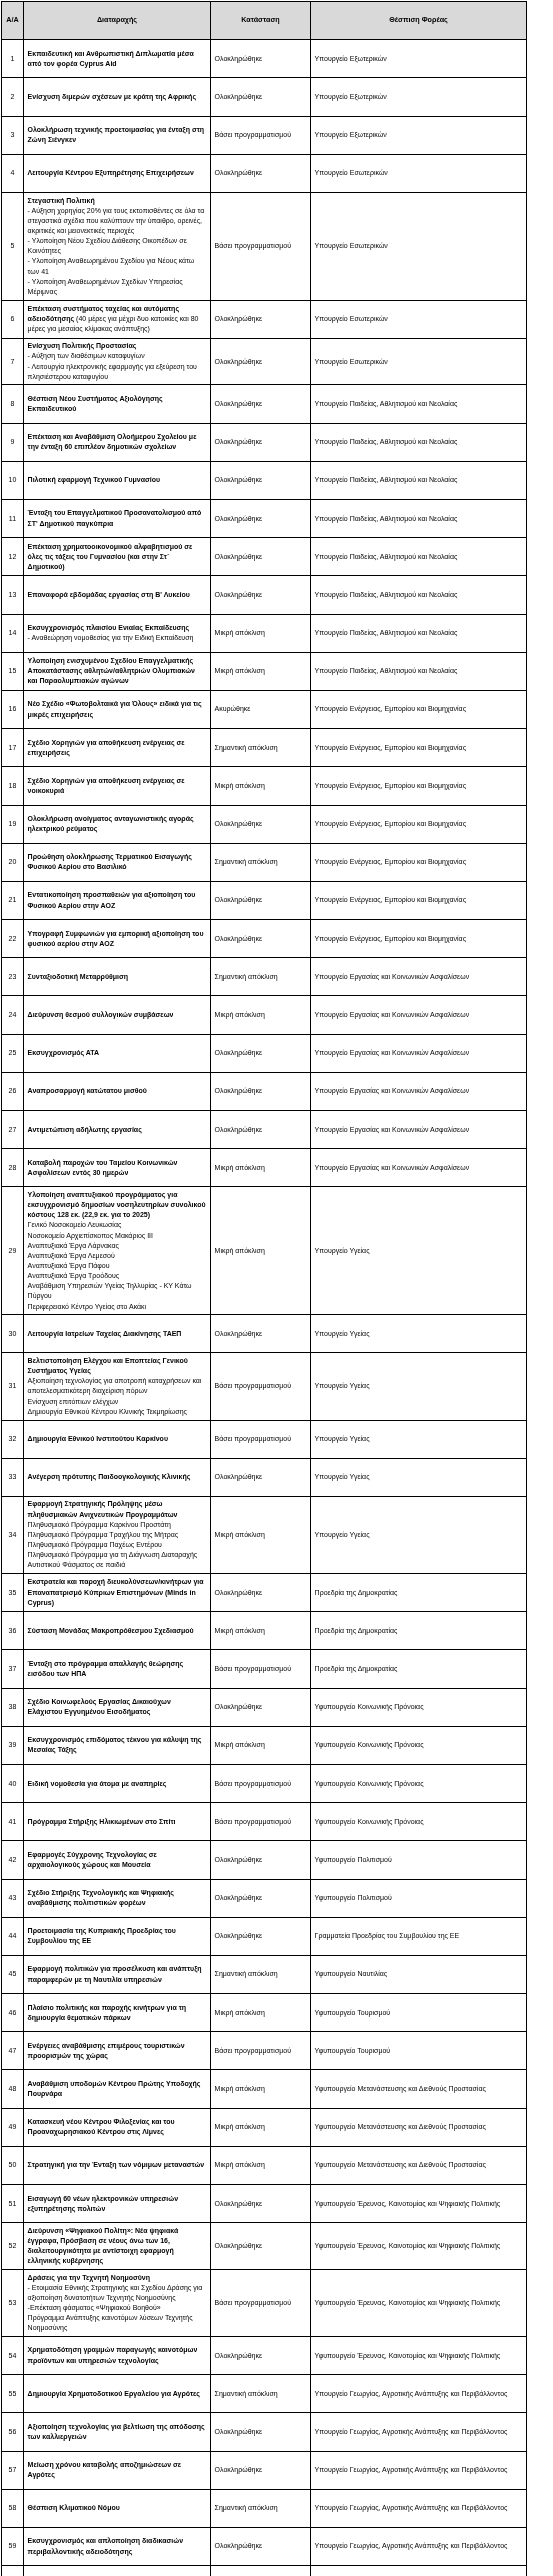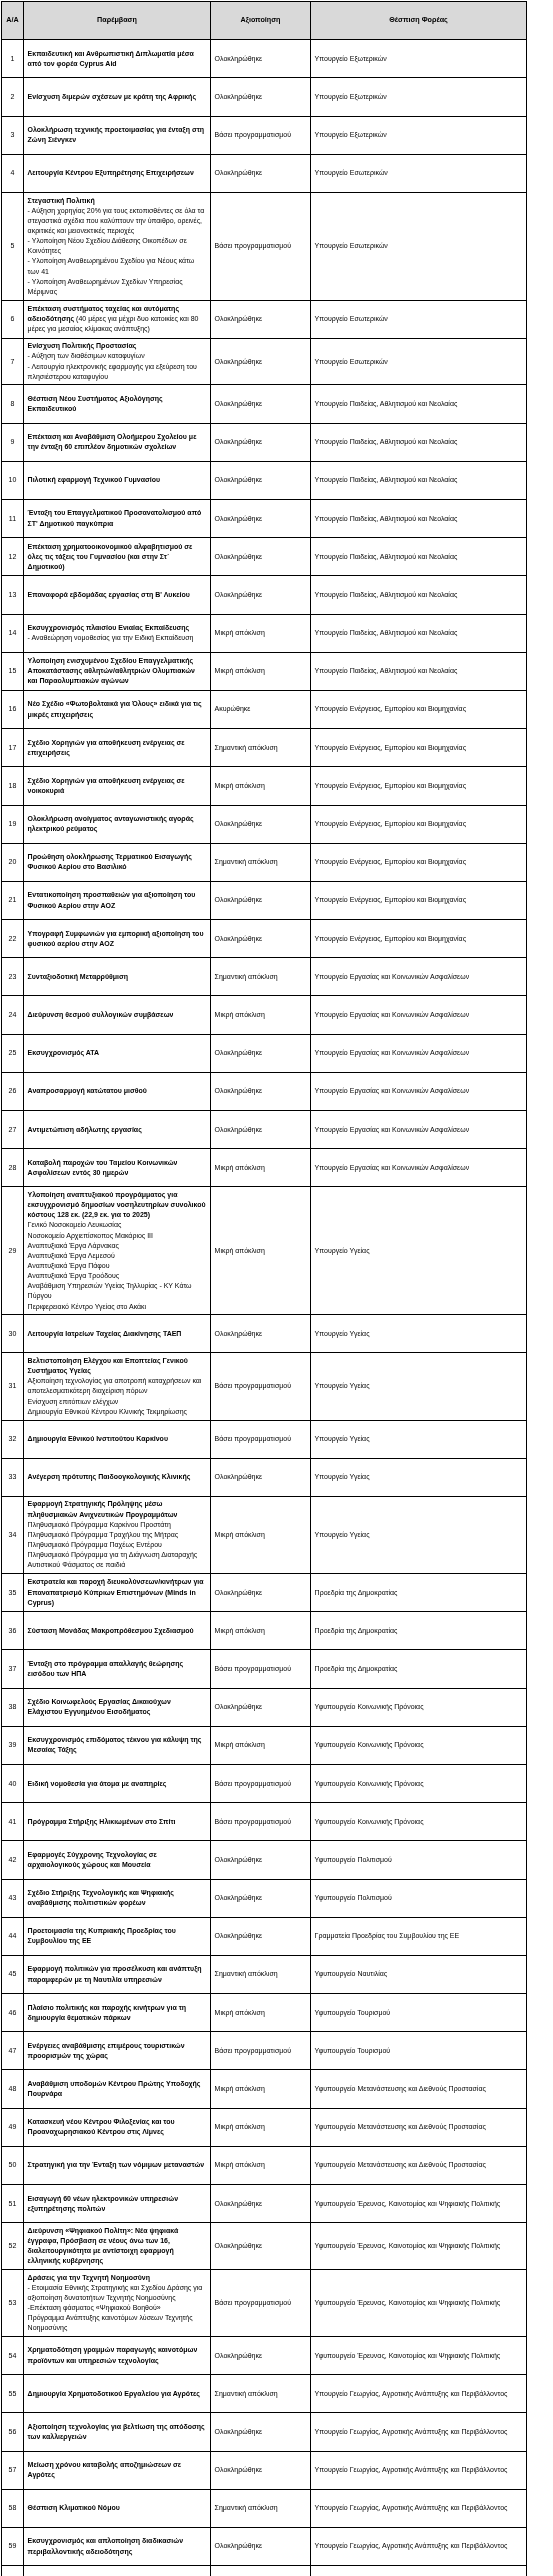--- a/index.html
+++ b/index.html
@@ -66,22 +66,22 @@
   <table class="gov-table">
     <colgroup>
       <col class="c-num">
       <col class="c-interv">
       <col class="c-status">
       <col class="c-agency">
     </colgroup>
     <thead>
       <tr>
         <th>Α/Α</th>
-        <th>Παρέμβαση</th>
-        <th>Αξιοποίηση</th>
+        <th>Διαταραχής</th>
+        <th>Κατάσταση</th>
         <th>Θέσπιση Φορέας</th>
       </tr>
     </thead>
     <tbody>
         <tr>
           <td class="cell-num">1</td>
           <td class="cell-interv"><span class="title">Εκπαιδευτική και Ανθρωπιστική Διπλωματία μέσα από τον φορέα Cyprus Aid</span></td>
           <td class="cell-status">Ολοκληρώθηκε</td>
           <td class="cell-agency">Υπουργείο Εξωτερικών</td>
         </tr>

